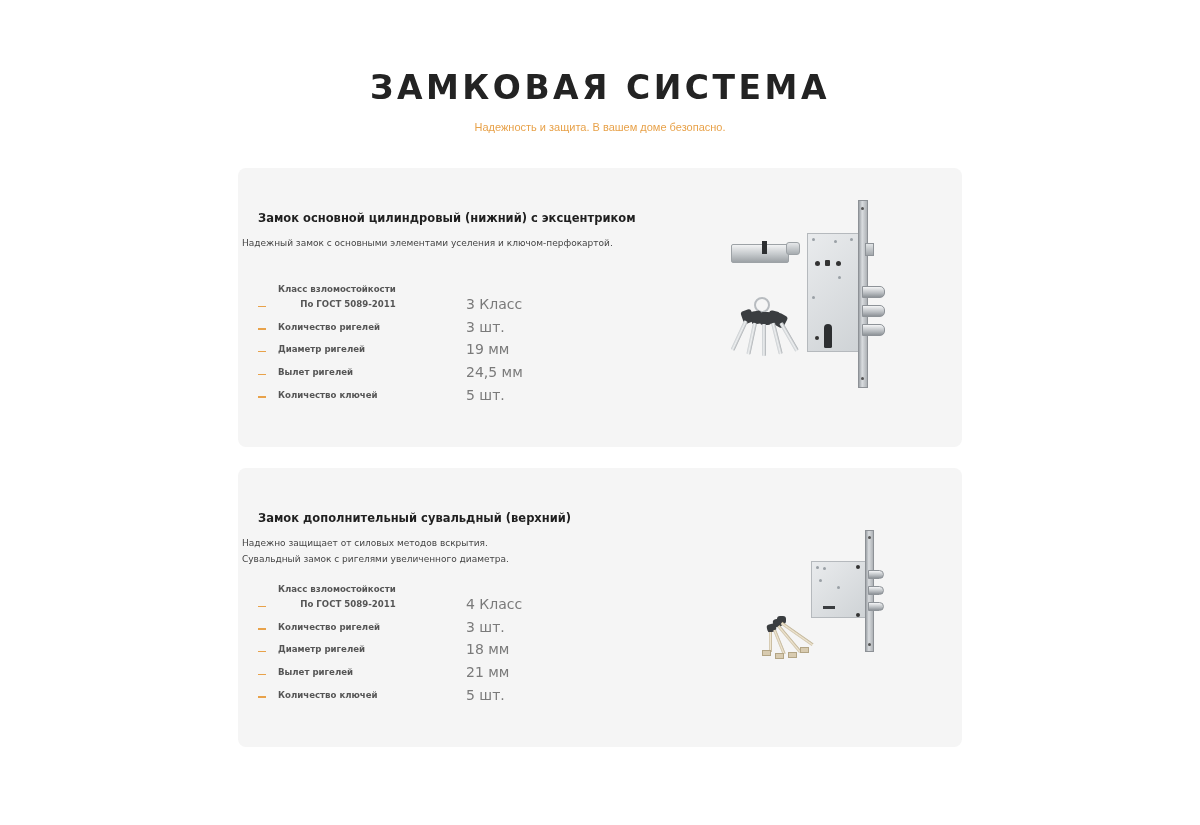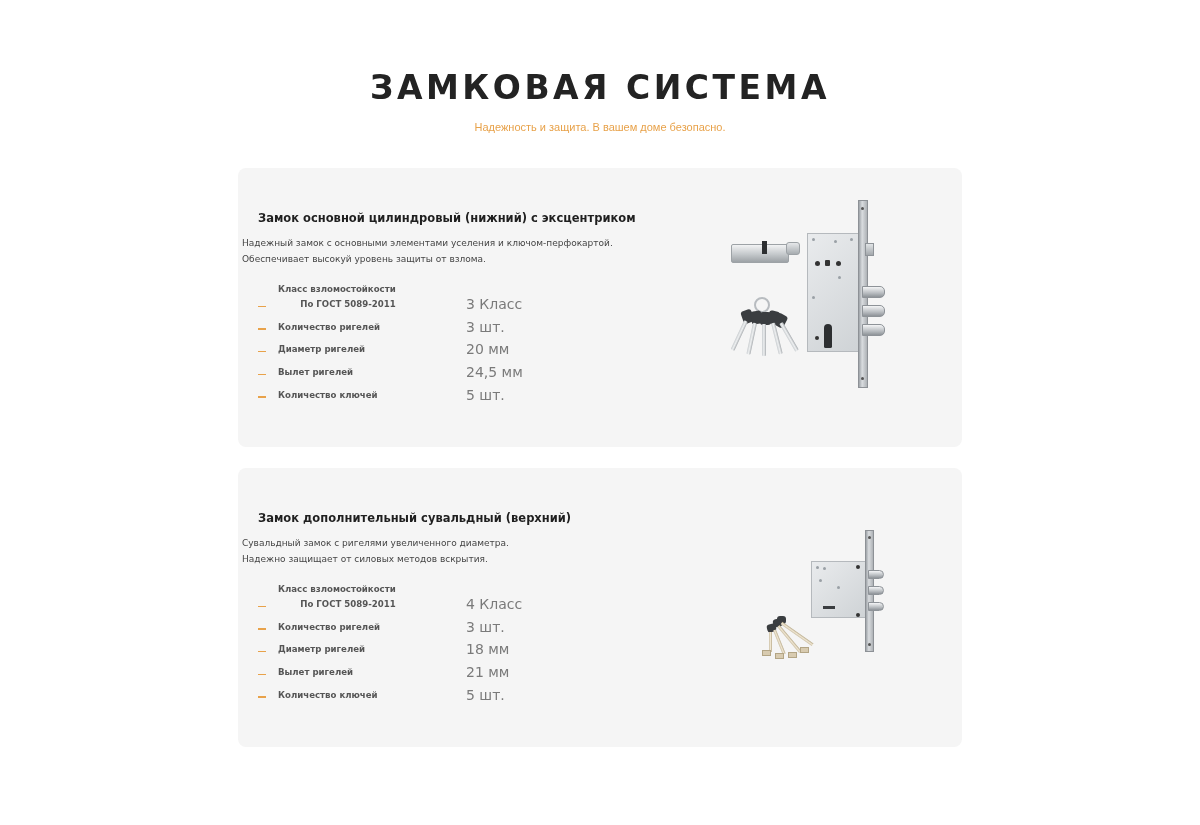--- a/index.html
+++ b/index.html
@@ -102,40 +102,39 @@
 </head>
 <body>
 
 <h1 class="page-title">ЗАМКОВАЯ СИСТЕМА</h1>
 <p class="page-subtitle">Надежность и защита. В вашем доме безопасно.</p>
 
 <section class="card card-1">
   <h2 class="card-title">Замок основной цилиндровый (нижний) с эксцентриком</h2>
   <div class="card-desc">
     <div>Надежный замок с основными элементами уселения и ключом-перфокартой.</div>
-    <div>Обеспечивает высокуй уровень защиты от взлома.</div>
   </div>
   <div class="specs">
     <div class="spec-row first">
       <span class="spec-dash"></span>
       <span class="spec-label">
         <span style="display:block">Класс взломостойкости</span>
         <span style="display:block">По ГОСТ 5089-2011</span>
       </span>
       <span class="spec-value">3 Класс</span>
     </div>
     <div class="spec-row">
       <span class="spec-dash"></span>
       <span class="spec-label">Количество ригелей</span>
       <span class="spec-value">3 шт.</span>
     </div>
     <div class="spec-row">
       <span class="spec-dash"></span>
       <span class="spec-label">Диаметр ригелей</span>
-      <span class="spec-value">20 мм</span>
+      <span class="spec-value">19 мм</span>
     </div>
     <div class="spec-row">
       <span class="spec-dash"></span>
       <span class="spec-label">Вылет ригелей</span>
       <span class="spec-value">24,5 мм</span>
     </div>
     <div class="spec-row">
       <span class="spec-dash"></span>
       <span class="spec-label">Количество ключей</span>
       <span class="spec-value">5 шт.</span>
@@ -180,22 +179,22 @@
 
     <div class="bolt" style="left:142px; top:96px; width:23px;"></div>
     <div class="bolt" style="left:142px; top:115px; width:23px;"></div>
     <div class="bolt" style="left:142px; top:134px; width:23px;"></div>
   </div>
 </section>
 
 <section class="card card-2">
   <h2 class="card-title">Замок дополнительный сувальдный (верхний)</h2>
   <div class="card-desc">
+    <div>Надежно защищает от силовых методов вскрытия.</div>
     <div>Сувальдный замок с ригелями увеличенного диаметра.</div>
-    <div>Надежно защищает от силовых методов вскрытия.</div>
   </div>
   <div class="specs">
     <div class="spec-row first">
       <span class="spec-dash"></span>
       <span class="spec-label">
         <span style="display:block">Класс взломостойкости</span>
         <span style="display:block">По ГОСТ 5089-2011</span>
       </span>
       <span class="spec-value">4 Класс</span>
     </div>

